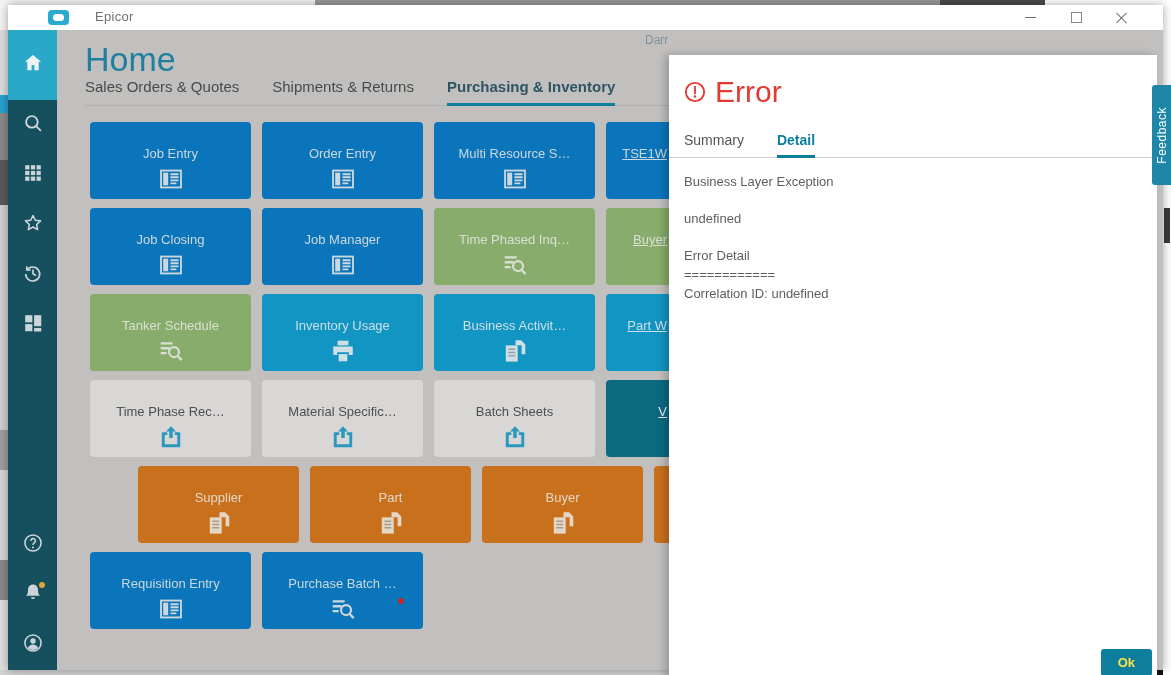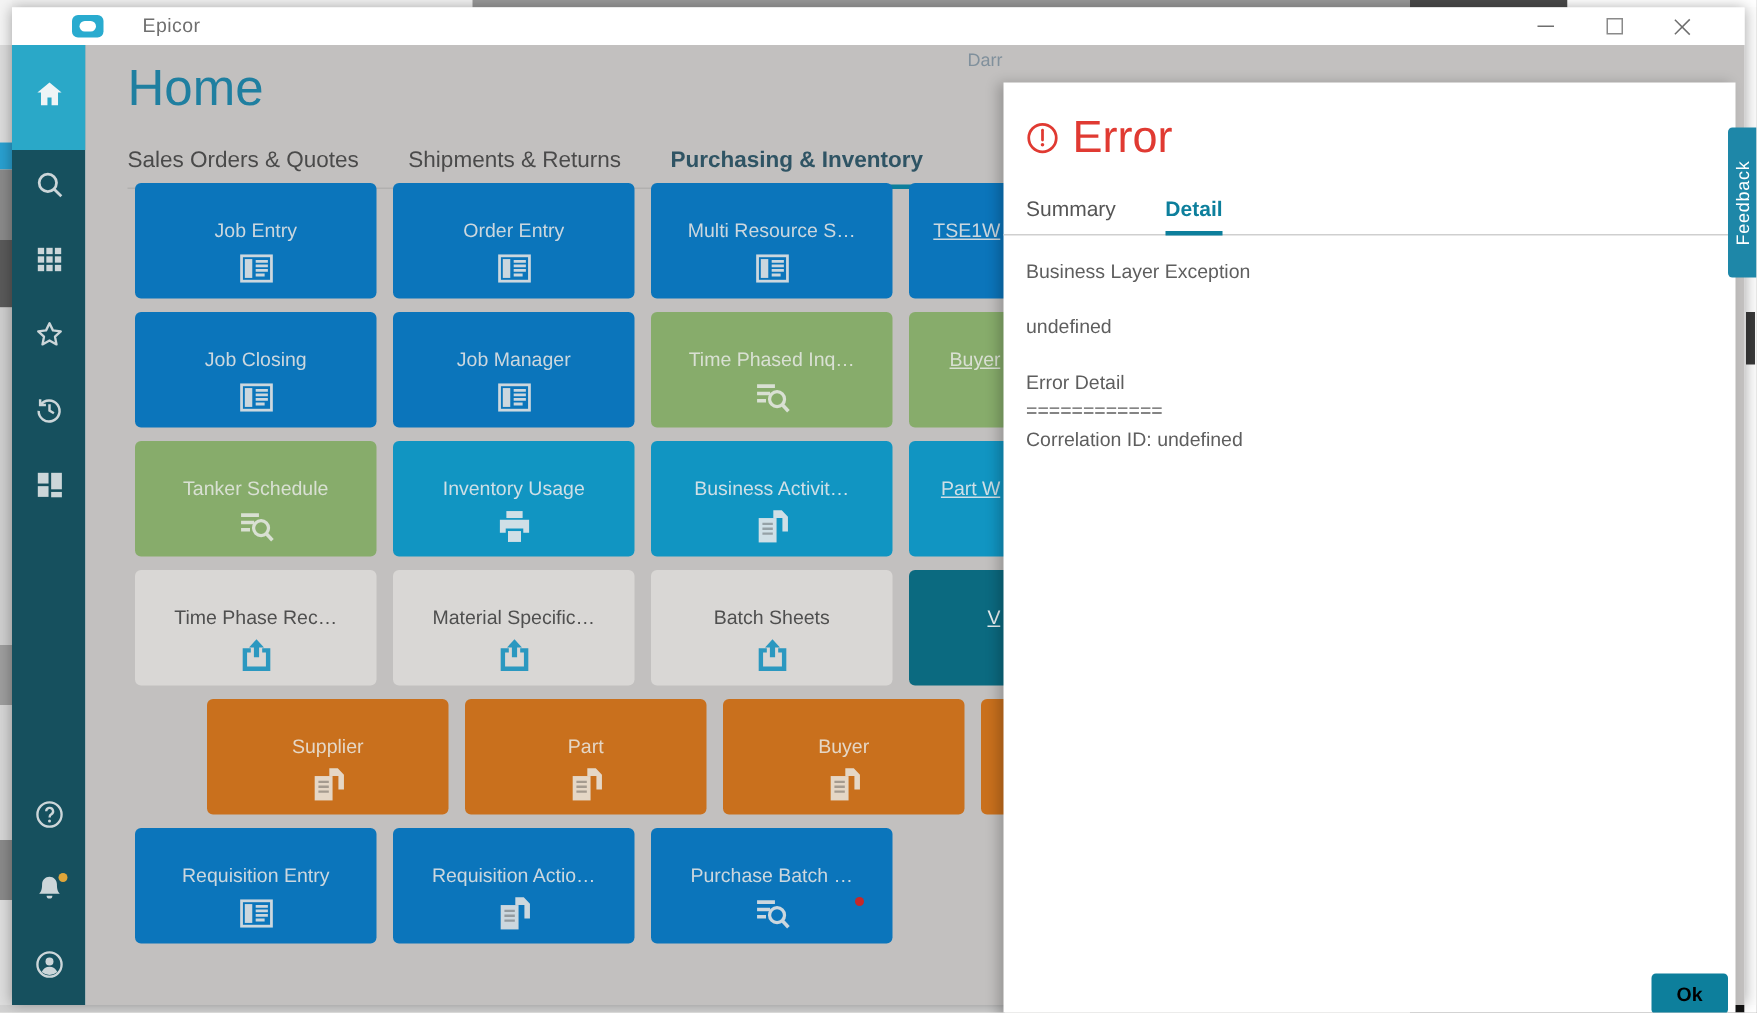--- a/index.html
+++ b/index.html
@@ -54,21 +54,21 @@
     color:#ccd6d9;cursor:pointer;position:relative;flex:0 0 auto;}
   .side-item.active{height:70px;background:var(--sidebar-active);color:#eef4f6;}
   .side-item svg{width:22px;height:22px;}
   .side-spacer{flex:1 1 auto;}
   .badge-dot{position:absolute;right:12px;top:12px;width:6px;height:6px;border-radius:50%;background:#dfa63a;}
 
   
   .main{position:absolute;left:49px;top:0;right:0;height:640px;background:#c2c0bf;overflow:hidden;}
   .peek-user{position:absolute;left:588px;top:3px;font-size:12px;color:#80909c;white-space:nowrap;}
   .page-title{position:absolute;left:28px;top:10px;font-size:34px;color:#1f7fa0;font-weight:400;}
-  .tabs{position:absolute;left:28px;top:68px;width:640px;border-bottom:1px solid #b1b0af;white-space:nowrap;text-decoration:underline;}
+  .tabs{position:absolute;left:28px;top:48px;width:640px;border-bottom:1px solid #b1b0af;white-space:nowrap;text-decoration:underline;}
   .tab{display:inline-block;font-size:15px;color:#4a4a4a;padding:0 0 8px 0;margin-right:33px;
     cursor:pointer;border-bottom:3px solid transparent;margin-bottom:-1px;}
   .tab.active{color:#2f5464;font-weight:700;border-bottom-color:var(--accent);}
 
   .tile-grid{position:absolute;left:33px;top:92px;display:grid;
     grid-template-columns:repeat(4,161px);gap:9px 11px;}
   .tile{position:relative;width:161px;height:77px;border-radius:4px;box-sizing:border-box;
     padding-top:24px;text-align:center;cursor:pointer;}
   .tile-label{font-size:13px;line-height:15px;white-space:nowrap;overflow:hidden;}
   .tile-icon{display:inline-block;width:30px;height:26px;margin-top:5px;}
@@ -89,21 +89,21 @@
   .err-head{display:flex;align-items:center;gap:9px;margin-top:20px;}
   .err-head svg{width:22px;height:22px;flex:0 0 auto;}
   .err-title{font-size:30px;color:var(--error);font-weight:400;}
   .err-tabs{margin:22px -15px 0 -15px;padding:0 15px;border-bottom:1px solid #cfcfcf;white-space:nowrap;}
   .err-tab{display:inline-block;font-size:14px;color:#555555;padding:0 0 7px 0;margin-right:33px;
     cursor:pointer;border-bottom:3px solid transparent;margin-bottom:-1px;}
   .err-tab.active{color:var(--accent);font-weight:700;border-bottom-color:var(--accent);}
   .err-body{margin-top:16px;font-size:13px;color:#5e5e5e;}
   .err-line{margin-bottom:22px;line-height:15px;}
   .err-line.tight{margin-bottom:4px;}
-  .ok-btn{position:absolute;right:5px;bottom:19px;background:var(--accent);color:#000000;
+  .ok-btn{position:absolute;right:5px;bottom:19px;background:var(--accent);color:#fde047;
     border:none;border-radius:3px;font-family:inherit;font-size:13px;font-weight:700;
     padding:6px 17px;cursor:pointer;}
 
   
   .feedback-tab{position:absolute;left:1152px;top:85px;width:19px;height:100px;background:#1e87a8;
     z-index:8;border-radius:3px 0 0 3px;display:flex;align-items:center;justify-content:center;cursor:pointer;}
   .feedback-tab span{writing-mode:vertical-rl;transform:rotate(180deg);color:#ffffff;font-size:12px;letter-spacing:.5px;}
 </style>
 </head>
 <body>
@@ -321,25 +321,20 @@
               </svg></div></div>
           <div class="tile tile--orange tile--cut"><div class="tile-label">PO</div><div class="tile-icon"><svg viewBox="0 0 24 24">
                 <path d="M12.5 2h5.2L21.5 6v9h-3.4V6.8h-5.6z" fill="currentColor"></path>
                 <rect x="3.5" y="6.8" width="11" height="15" fill="currentColor"></rect>
                 <path d="M5.8 10.4h6.4M5.8 13.4h6.4M5.8 16.4h6.4" stroke="rgba(0,0,0,0.28)" stroke-width="1.5" fill="none"></path>
               </svg></div></div>
           <div class="tile tile--blue"><div class="tile-label">Requisition Entry</div><div class="tile-icon"><svg viewBox="0 0 24 24">
                 <rect x="2.8" y="4.2" width="18.4" height="15.6" fill="none" stroke="currentColor" stroke-width="1.7"></rect>
                 <rect x="4.8" y="6.2" width="4.6" height="11.6" fill="currentColor"></rect>
                 <path d="M11.5 7.6h7.5M11.5 10.4h7.5M11.5 13.2h7.5M11.5 16h5.5" stroke="currentColor" stroke-width="1.7" fill="none"></path>
-              </svg></div></div>
-          <div class="tile tile--blue"><div class="tile-label">Requisition Actio…</div><div class="tile-icon"><svg viewBox="0 0 24 24">
-                <path d="M12.5 2h5.2L21.5 6v9h-3.4V6.8h-5.6z" fill="currentColor"></path>
-                <rect x="3.5" y="6.8" width="11" height="15" fill="currentColor"></rect>
-                <path d="M5.8 10.4h6.4M5.8 13.4h6.4M5.8 16.4h6.4" stroke="rgba(0,0,0,0.28)" stroke-width="1.5" fill="none"></path>
               </svg></div></div>
           <div class="tile tile--blue"><div class="tile-label">Purchase Batch …</div><div class="tile-icon"><svg viewBox="0 0 24 24" fill="none" stroke="currentColor">
                 <path d="M2.5 5h11M2.5 9.5h8M2.5 14h5.5" stroke-width="2.2"></path>
                 <circle cx="14.8" cy="13" r="4.6" stroke-width="2"></circle>
                 <path d="M18.2 16.6l3.6 3.8" stroke-width="2.2"></path>
               </svg></div><div class="tile-dot"></div></div>
         </div>
     </div>
 
     <div class="error-panel">

